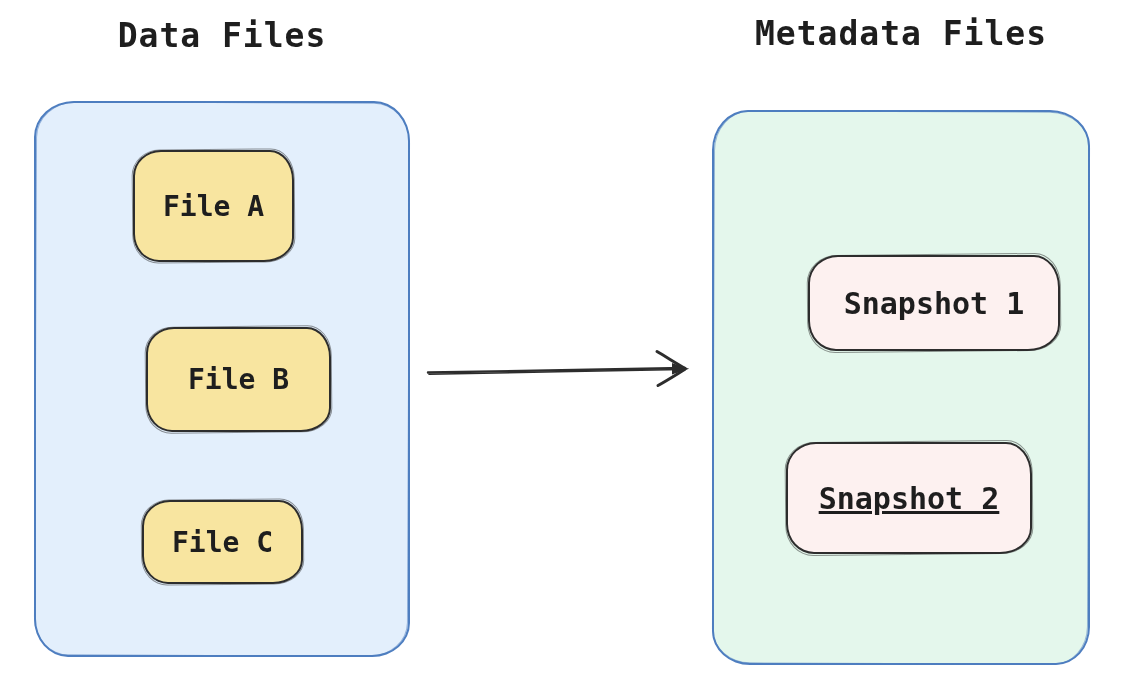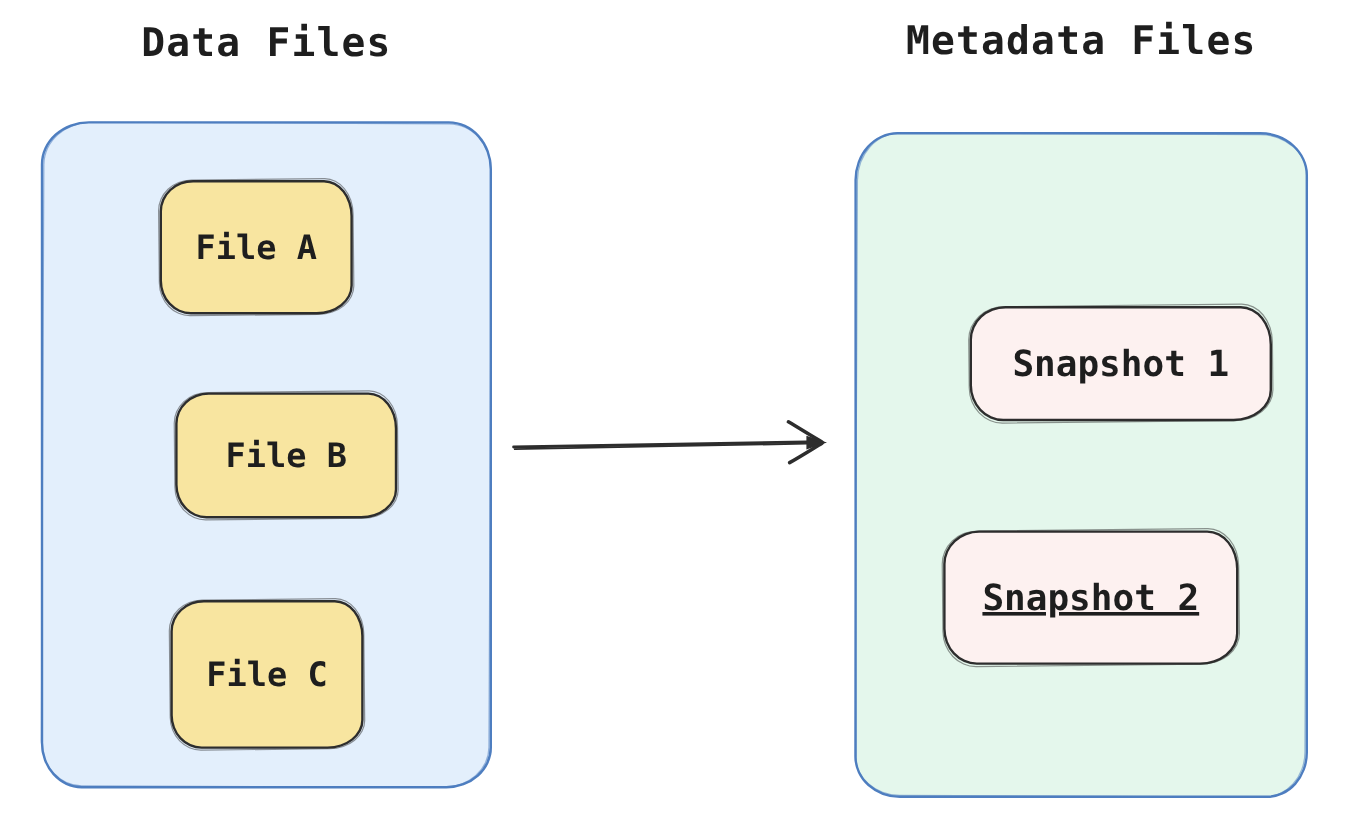--- a/index.html
+++ b/index.html
@@ -77,21 +77,21 @@
     border-radius: 28px 24px 30px 26px / 26px 30px 24px 28px;
     font-size: 28px;
   }
   .node.snapshot {
     background: var(--snapshot-fill, #fdf1f0);
     border-radius: 30px 26px 32px 28px / 28px 32px 26px 30px;
     font-size: 30px;
   }
   #file-a    { left: 133px; top: 150px; width: 161px; height: 112px; }
   #file-b    { left: 146px; top: 327px; width: 185px; height: 105px; }
-  #file-c    { left: 142px; top: 500px; width: 161px; height: 124px; }
+  #file-c    { left: 142px; top: 500px; width: 161px; height: 84px; }
   #snapshot1 { left: 780px; top: 255px; width: 252px; height: 96px; margin-left: 28px; }
   #snapshot2 { left: 786px; top: 442px; width: 246px; height: 112px; text-decoration: underline; }
 
   .arrow-svg { position: absolute; left: 420px; top: 342px; }
   .arrow-svg path { stroke: var(--node-stroke, #2d2d2d); fill: none; stroke-linecap: round; }
 </style>
 </head>
 <body>
 
 <div class="canvas">

